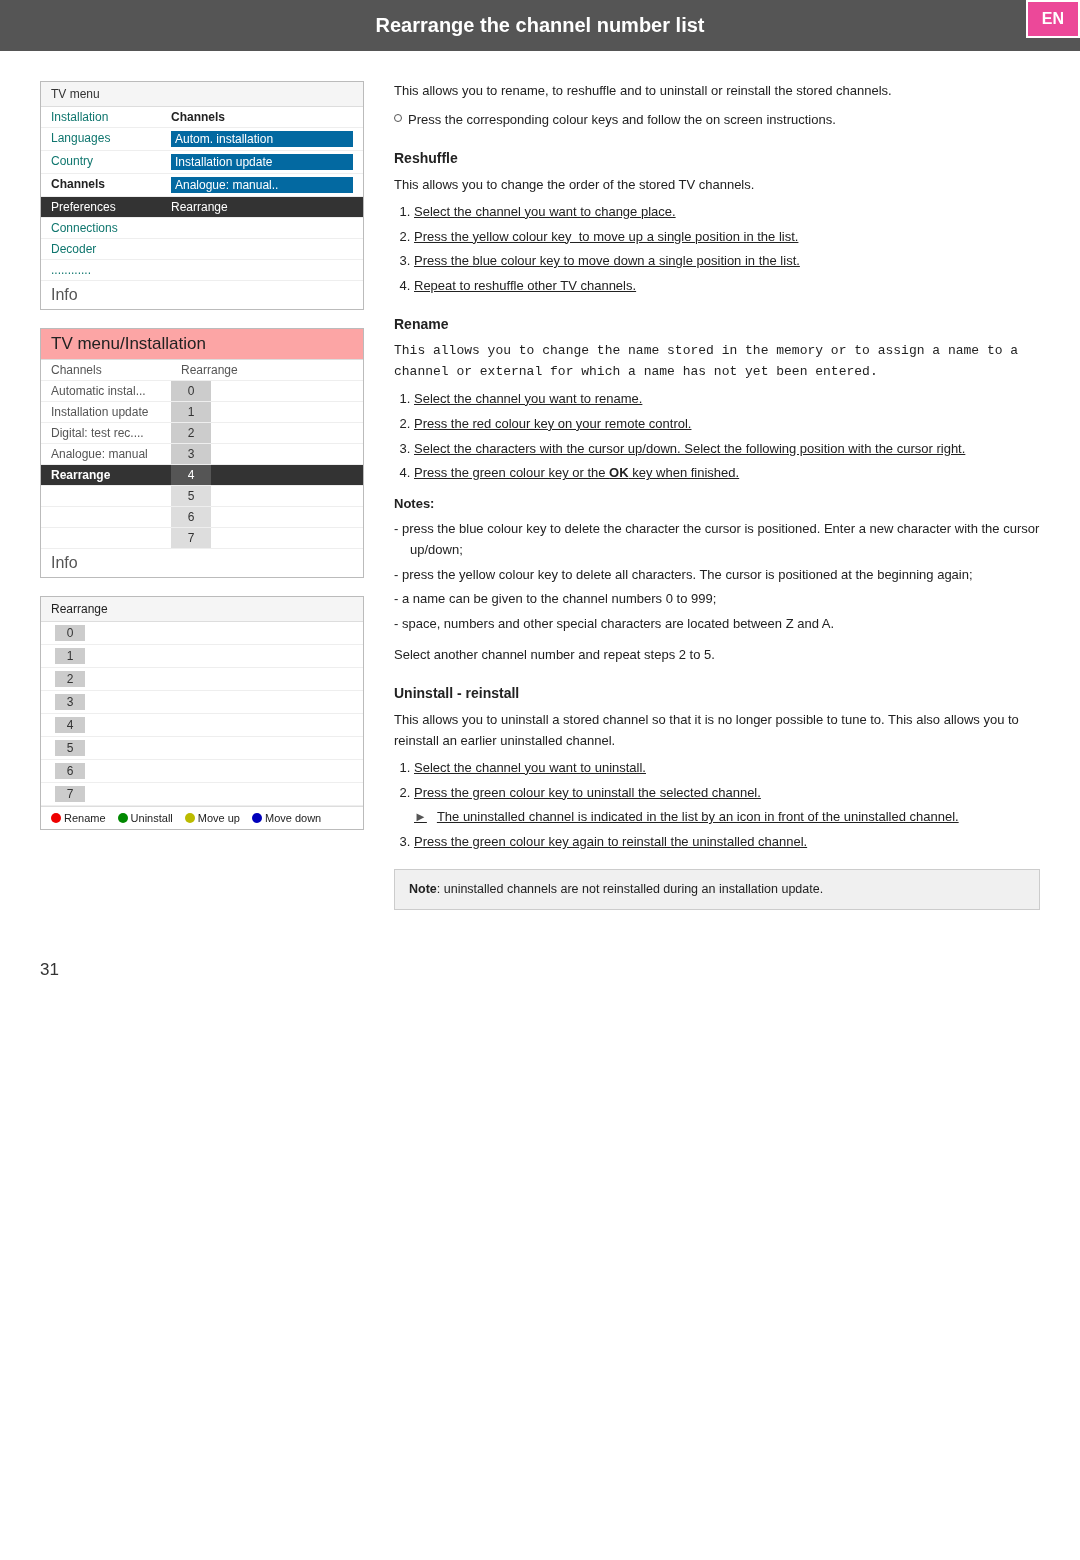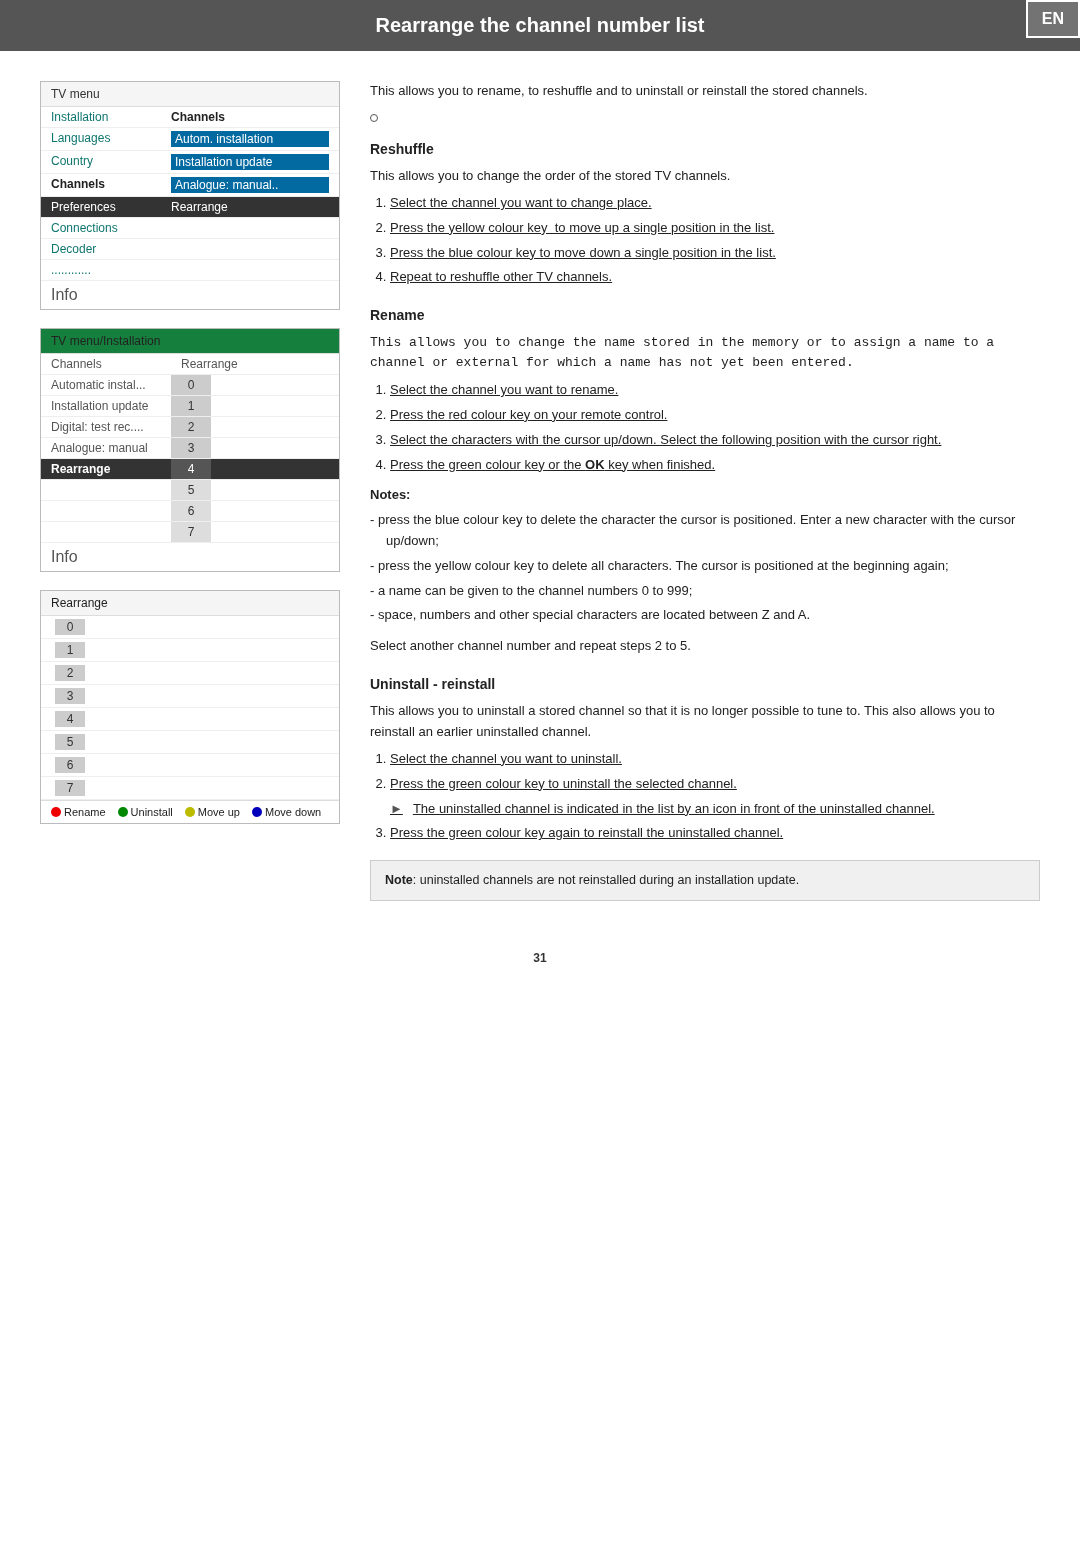--- a/index.html
+++ b/index.html
@@ -19,36 +19,36 @@
       padding: 14px 0;
       font-size: 20px;
       font-weight: bold;
       position: relative;
       margin-bottom: 30px;
     }
     .en-badge {
       position: absolute;
       right: 0;
       top: 0;
-      background: #737373;
+      background: #ec4899;
       border: 2px solid #fff;
       color: #fff;
       font-size: 16px;
       font-weight: bold;
       padding: 8px 14px;
     }
 
     .page-content {
       display: flex;
       gap: 30px;
       padding: 0 40px 40px 40px;
     }
 
     .left-col {
-      width: 300px;
+      width: 324px;
       flex-shrink: 0;
     }
 
     .right-col {
       flex: 1;
       font-size: 13px;
       line-height: 1.6;
     }
 
     
@@ -102,22 +102,22 @@
     }
 
     
     .num-box {
       border: 1px solid #bbb;
       margin-bottom: 18px;
       font-size: 12px;
     }
     .num-box-title {
       padding: 5px 10px;
-      font-size: 12px;
-      background: #15803d;
+      font-size: 17px;
+      background: #fca5a5;
       border-bottom: 1px solid #ddd;
     }
     .num-row {
       display: flex;
       border-bottom: 1px solid #eee;
     }
     .num-row:last-child { border-bottom: none; }
     .num-row.selected {
       background: #333;
       color: #fff;
@@ -237,25 +237,24 @@
     .note-callout {
       background: #f0f0f0;
       border: 1px solid #ccc;
       padding: 10px 14px;
       margin-top: 16px;
       font-size: 12.5px;
       line-height: 1.5;
     }
 
     .page-number {
-      text-align: center;
+      text-align: left;
       padding: 10px 40px;
-      font-size: 12px;
+      font-size: 17px;
       color: #333;
-      font-weight: bold;
     }
 
     .arrow-right {
       color: #555;
       margin-right: 4px;
     }
   </style>
 </head>
 <body>
 
@@ -397,20 +396,21 @@
     </div>
 
   </div>
 
   <div class="right-col">
 
     <p style="margin-bottom:8px;">This allows you to rename, to reshuffle and to uninstall or reinstall the stored channels.</p>
 
     <div class="bullet-item">
       <span class="bullet-circle"></span>
+      <span>Press the corresponding colour keys and follow the on screen instructions.</span>
     </div>
 
     <div class="section-heading">Reshuffle</div>
     <p style="margin-bottom:6px;">This allows you to change the order of the stored TV channels.</p>
     <ol class="ol-list">
       <li>Select the channel you want to change place.</li>
       <li>Press the yellow colour key &nbsp;to move up a single position in the list.</li>
       <li>Press the blue colour key to move down a single position in the list.</li>
       <li>Repeat to reshuffle other TV channels.</li>
     </ol>

